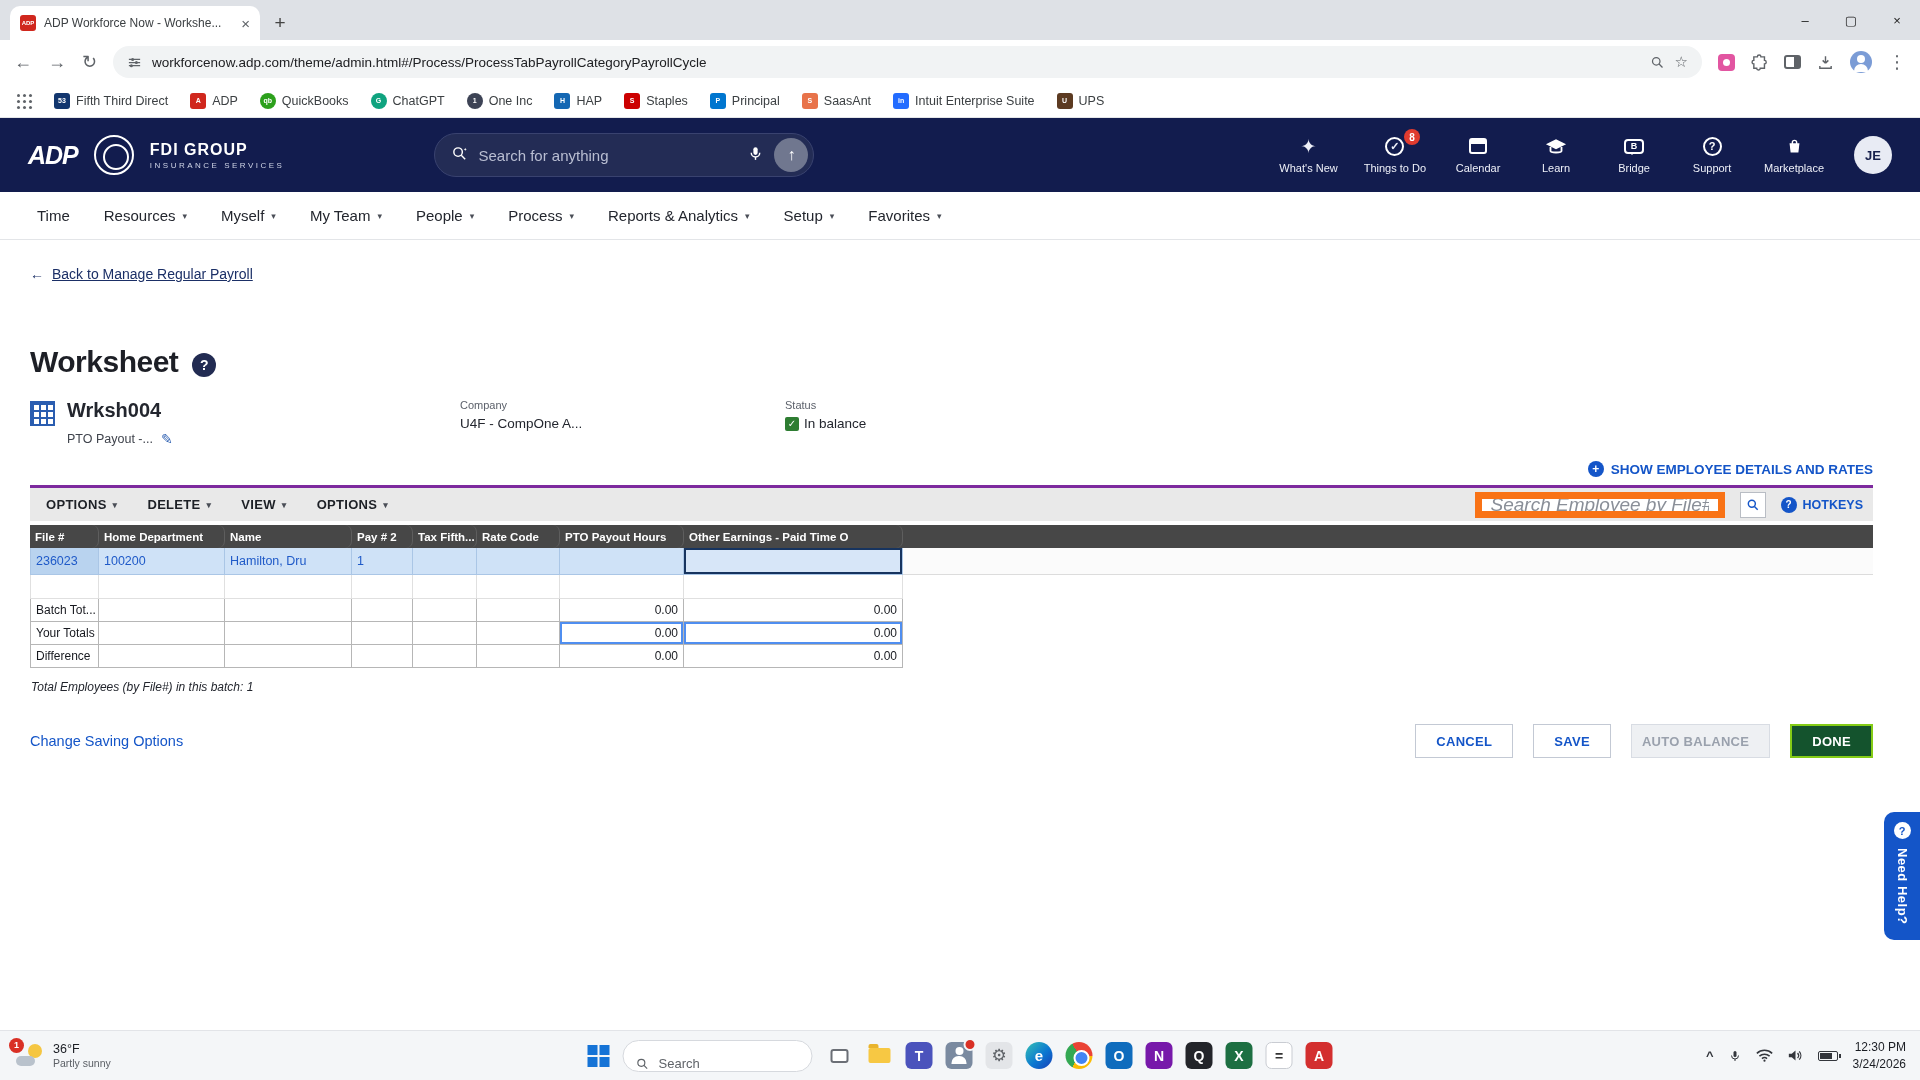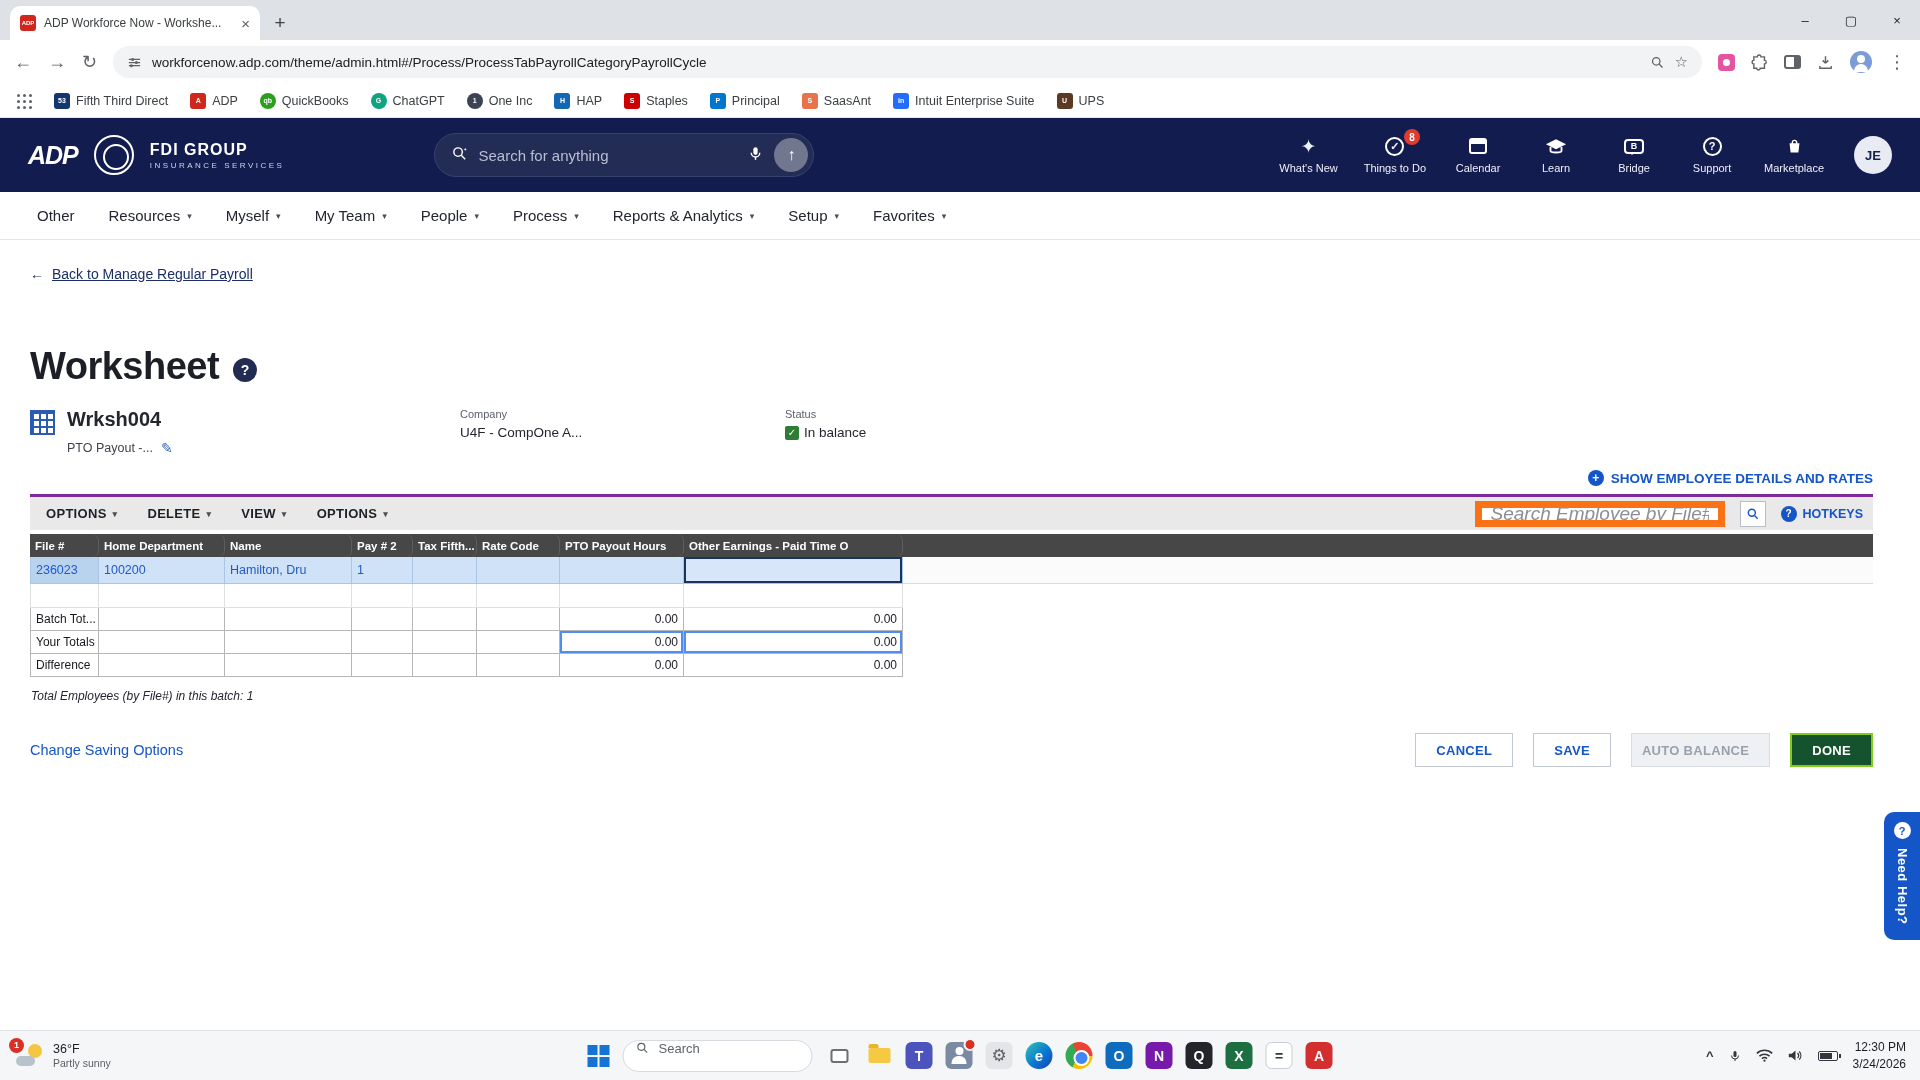--- a/index.html
+++ b/index.html
@@ -72,21 +72,21 @@
   
   .mainnav { height:48px; background:#fff; border-bottom:1px solid #e3e5e8; display:flex; align-items:center; padding:0 20px; }
   .nav-item { padding:0 17px; font-size:15px; color:#23262e; font-weight:500; display:flex; align-items:center; gap:7px; height:100%; }
   .caret { font-size:9px; color:#4a4e57; }
 
   
   .content { position:relative; height:790px; background:#fff; }
   .back-link { display:inline-flex; margin:26px 0 0 30px; gap:8px; align-items:center; font-size:14px; color:#1b2f66; font-weight:500; }
   .back-link .txt { text-decoration:underline; }
   .page-title-row { margin:62px 0 0 30px; display:flex; align-items:center; gap:14px; }
-  .page-title-row h1 { font-size:38px; font-weight:bold; color:#1d1f26; letter-spacing:-0.5px; }
+  .page-title-row h1 { font-size:30px; font-weight:bold; color:#1d1f26; letter-spacing:-0.5px; }
   .help-badge { width:24px; height:24px; border-radius:50%; background:#222b52; color:#fff; font-size:14px; font-weight:bold; display:flex; align-items:center; justify-content:center; margin-top:6px; }
   .meta-row { margin:20px 0 0 30px; display:flex; align-items:flex-start; }
   .ws-block { display:flex; gap:12px; width:430px; }
   .grid-icon { width:25px; height:25px; border:2px solid #2a5db0; margin-top:2px; flex:none;
     background-image:linear-gradient(to right, #2a5db0 2px, transparent 2px), linear-gradient(to bottom, #2a5db0 2px, transparent 2px);
     background-size:calc(100%/3) calc(100%/3); }
   .ws-id { font-size:20px; font-weight:bold; color:#23262e; }
   .ws-sub { margin-top:9px; font-size:12.5px; color:#3f434c; display:flex; align-items:center; gap:8px; }
   .pencil { color:#2a5db0; font-size:14px; }
   .meta-col { width:325px; }
@@ -148,21 +148,21 @@
   .weather { display:flex; align-items:center; gap:9px; position:relative; width:230px; }
   .w-icon { width:30px; height:26px; position:relative; flex:none; }
   .w-icon .sun { position:absolute; right:2px; top:1px; width:14px; height:14px; border-radius:50%; background:#f5c642; }
   .w-icon .cloud { position:absolute; left:2px; bottom:3px; width:19px; height:10px; border-radius:8px; background:#b9c2cc; }
   .w-badge { position:absolute; left:-5px; top:-5px; width:15px; height:15px; border-radius:50%; background:#d93025; color:#fff; font-size:9px; font-weight:bold; display:flex; align-items:center; justify-content:center; }
   .w-temp { font-size:12.5px; color:#1b1e24; }
   .w-desc { font-size:10.5px; color:#5c6066; margin-top:1px; }
   .tb-center { position:absolute; left:50%; transform:translateX(-50%); display:flex; align-items:center; gap:13px; }
   .start-ic { width:22px; height:22px; display:grid; grid-template-columns:10px 10px; grid-template-rows:10px 10px; gap:2px; }
   .start-ic i { background:#1573d6; }
-  .tb-search { width:190px; height:32px; background:#fff; border:1px solid #d6d9de; border-radius:16px; display:flex; align-items:flex-start; gap:9px; padding:0 12px; font-size:13px; color:#5f6368; }
+  .tb-search { width:190px; height:32px; background:#fff; border:1px solid #d6d9de; border-radius:16px; display:flex; align-items:flex-end; gap:9px; padding:0 12px; font-size:13px; color:#5f6368; }
   .app { width:27px; height:27px; border-radius:6px; display:flex; align-items:center; justify-content:center; color:#fff; font-weight:bold; font-size:14px; position:relative; flex:none; }
   .a-taskview { background:transparent; } .a-taskview i { width:18px; height:14px; border:2px solid #6b6f76; border-radius:3px; background:#fff; }
   .a-folder { background:transparent; } .a-folder i { width:22px; height:15px; background:#f7c843; border-radius:2px; position:relative; }
   .a-folder i::before { content:""; position:absolute; left:0; top:-4px; width:10px; height:4px; background:#e9b42e; border-radius:2px 2px 0 0; }
   .a-teams { background:#4b53bc; }
   .a-contacts { background:#7a8aa0; } .a-contacts::before { content:""; position:absolute; left:10px; top:5px; width:8px; height:8px; border-radius:50%; background:#fff; }
   .a-contacts::after { content:""; position:absolute; left:6px; top:14px; width:15px; height:8px; border-radius:7px 7px 0 0; background:#fff; }
   .a-settings { background:#e3e5e8; color:#5f6368; font-size:17px; font-weight:normal; }
   .a-edge { border-radius:50%; background:linear-gradient(135deg,#35c1b5,#0b78d1 55%,#173eb8); font-size:15px; }
   .a-chrome { border-radius:50%; background:conic-gradient(from -30deg,#ea4335 0 120deg,#fbbc05 0 240deg,#34a853 0 360deg); }
@@ -361,21 +361,21 @@
             </svg>
         </span>
         <span>Marketplace</span>
       </div>
     </div>
     <div class="adp-avatar">JE</div>
   </header>
 
   <nav class="mainnav">
     <span class="nav-item">
-        <span>Other</span>
+        <span>Time</span>
       </span>
     <span class="nav-item">
         <span>Resources</span>
         <span class="caret">▾</span>
       </span>
     <span class="nav-item">
         <span>Myself</span>
         <span class="caret">▾</span>
       </span>
     <span class="nav-item">

